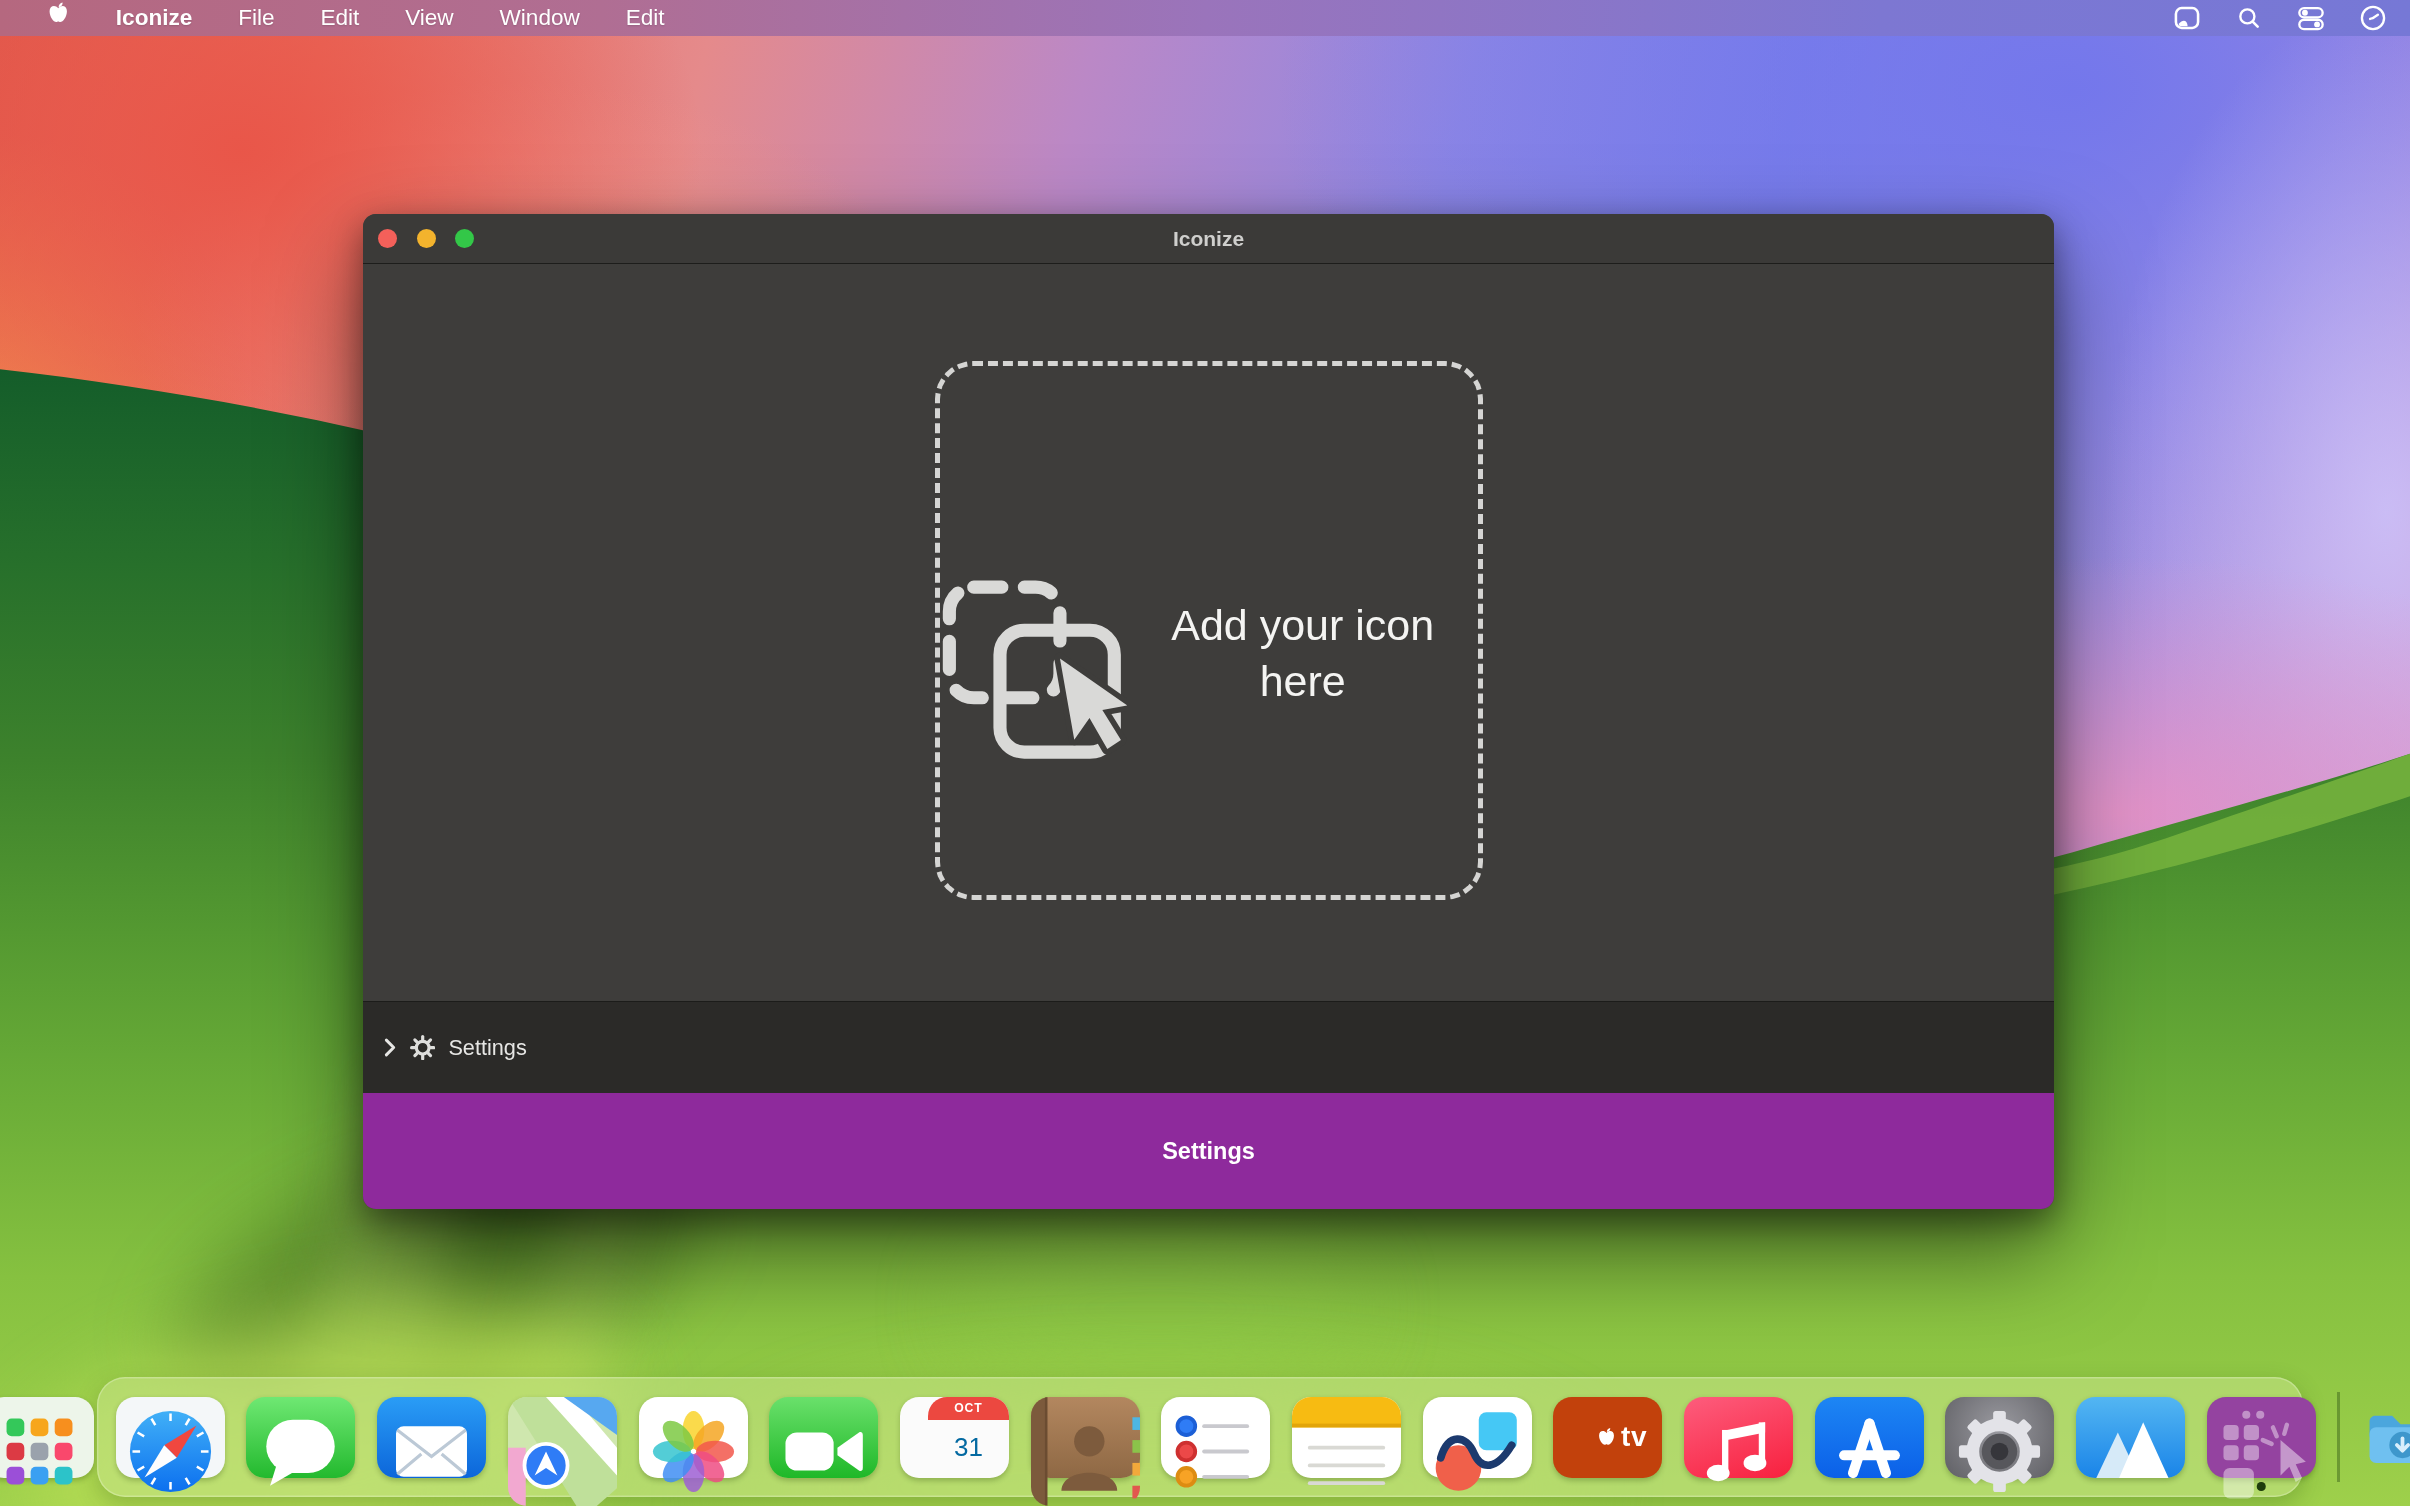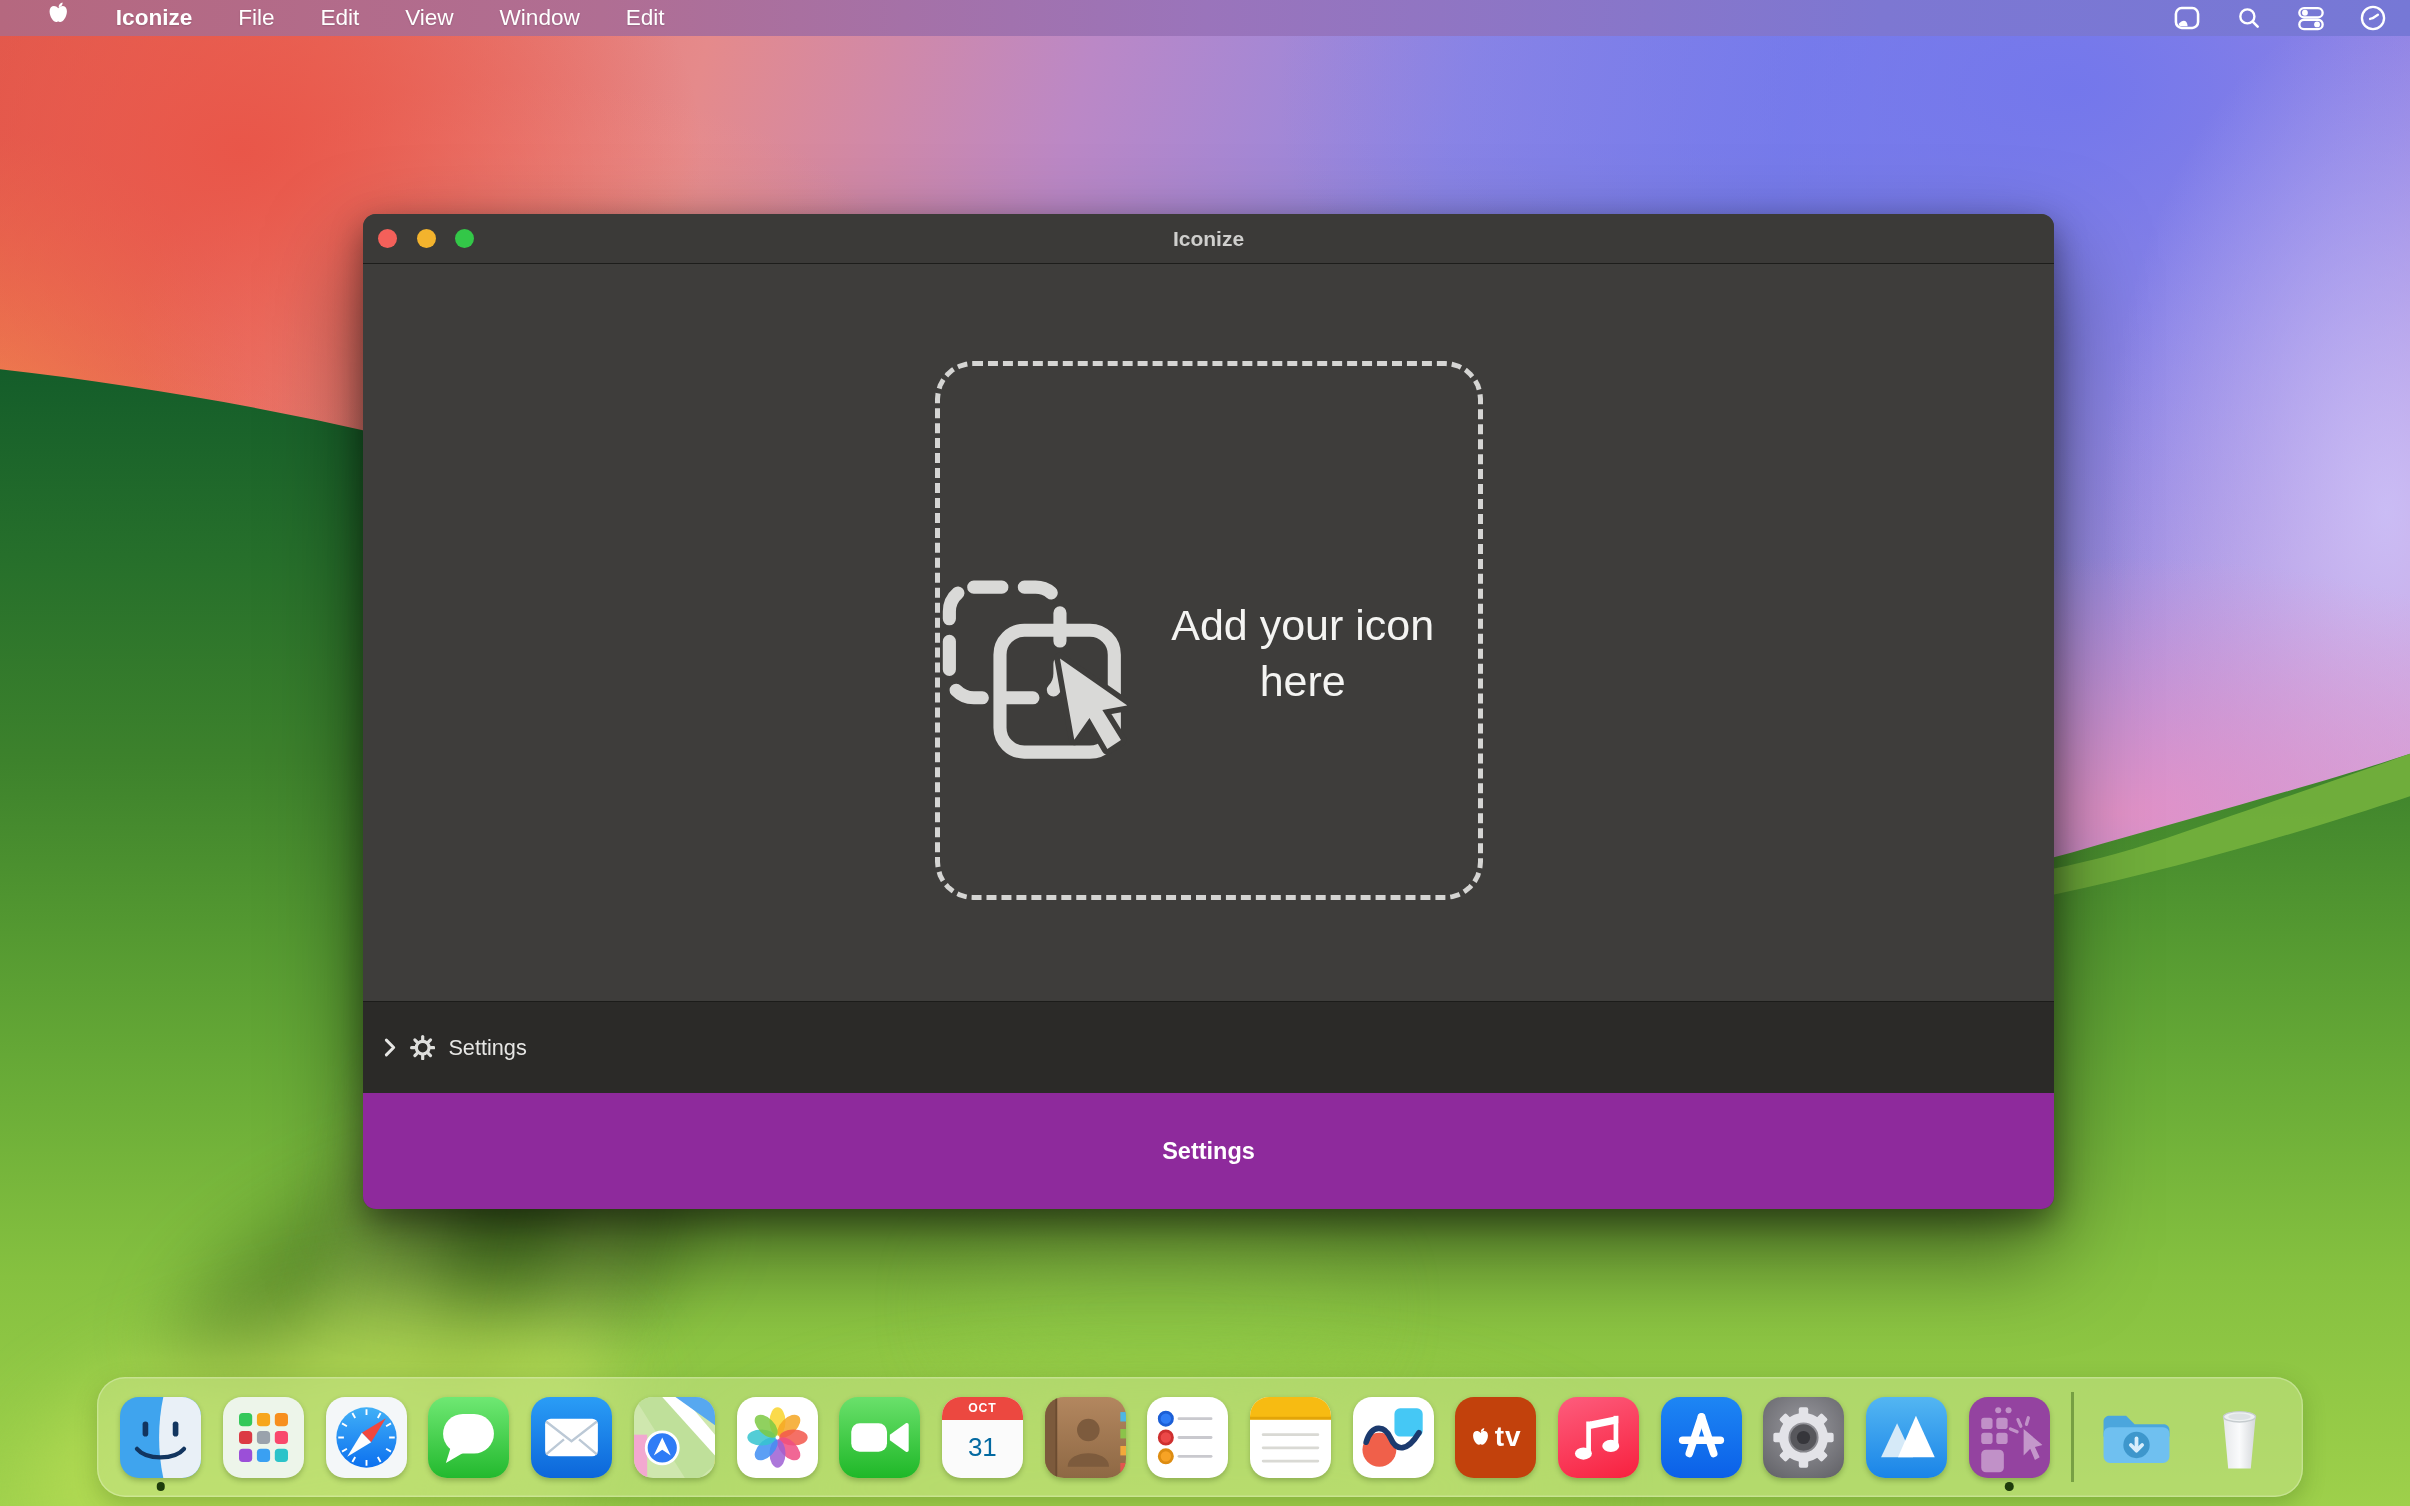--- a/index.html
+++ b/index.html
@@ -59,21 +59,21 @@
 
   
   #dock{left:97px;top:1377px;width:2206px;height:120px;border-radius:28px;
     background:rgba(198,228,136,.55);box-shadow:inset 0 0 0 1.4px rgba(255,255,255,.25),0 7.5px 22.6px rgba(40,80,10,.25);
     display:flex;align-items:center;justify-content:center;gap:21.7px;}
   .dk{width:81px;height:81px;border-radius:19px;position:relative;flex:0 0 auto;overflow:visible;}
   .dk svg{position:absolute;inset:0;border-radius:19px;overflow:hidden;}
   .running::after{content:"";position:absolute;left:50%;bottom:-13px;transform:translateX(-50%);
     width:8.5px;height:8.5px;border-radius:50%;background:#1e3c0c;}
   #dk-sep{width:2.8px;height:90px;background:rgba(62,102,28,.5);flex:0 0 auto;}
-  .dk-flat{box-shadow:0 2.8px 5.6px rgba(30,60,5,.25);}
+  .dk-flat{box-shadow:0 2.8px 5.6px rgba(30,60,5,.25);padding-left:28px;}
 
   #dk-finder{background:#3fa4ee;}
   #dk-launchpad{background:#edf5ea;}
   #dk-safari{background:#f4f7f9;}
   #dk-messages{background:linear-gradient(#6fe873,#23b92e);}
   #dk-mail{background:linear-gradient(#2a9df6,#0c66da);}
   #dk-maps{background:#cfe7ae;}
   #dk-photos{background:#fff;}
   #dk-facetime{background:linear-gradient(#6ae06b,#1fb828);}
   #dk-calendar{background:#fbfbfb;display:flex;flex-direction:column;align-items:center;}

